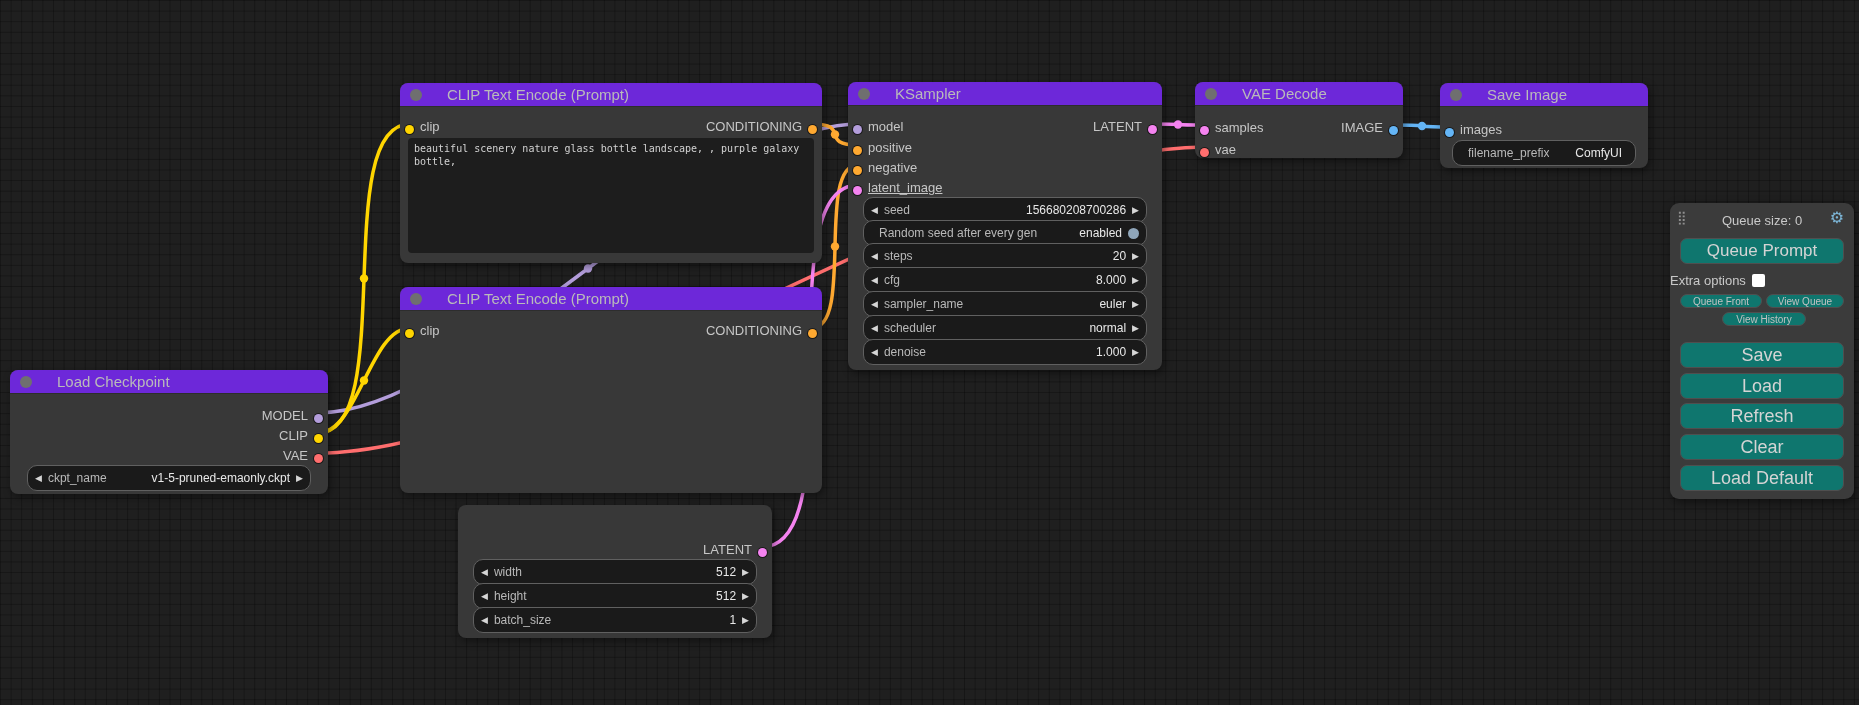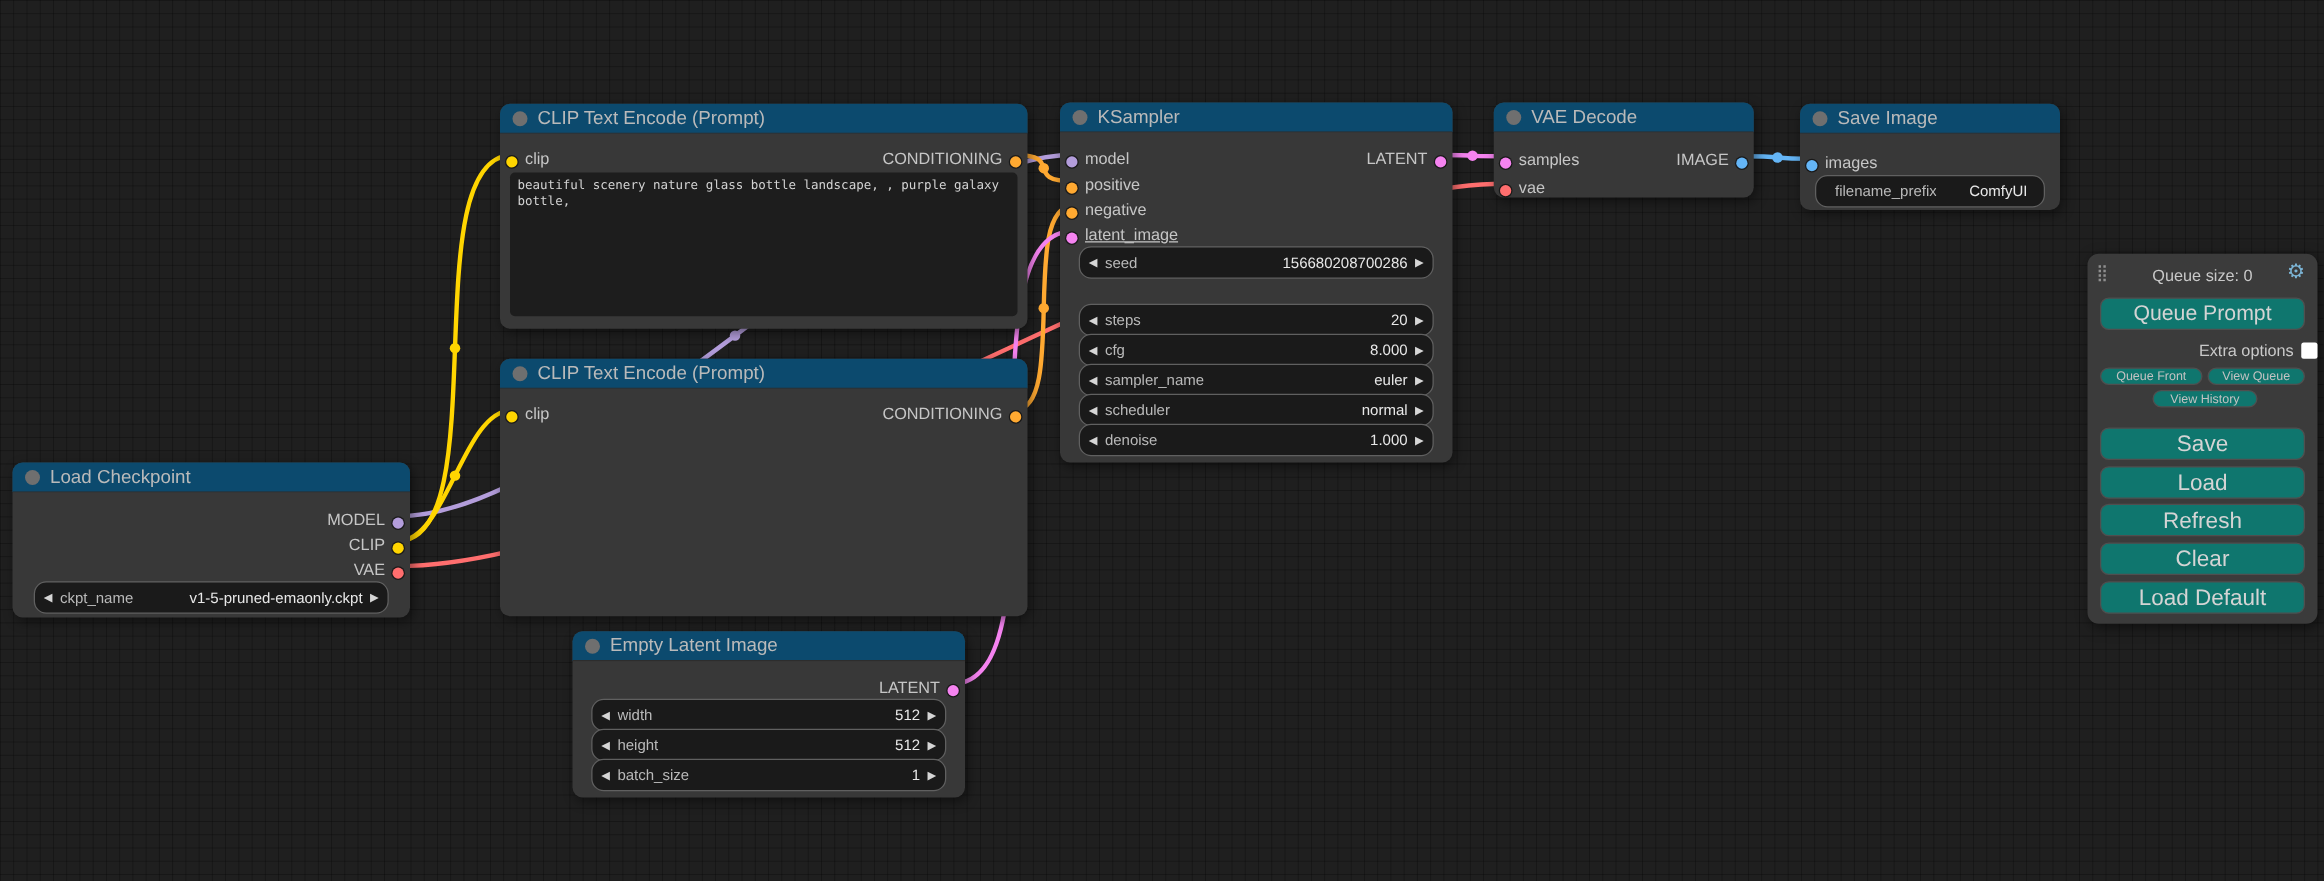--- a/index.html
+++ b/index.html
@@ -19,22 +19,22 @@
   }
   #wires { position:absolute; left:0; top:0; z-index:1; }
 
   
   .node {
     position:absolute; z-index:2;
     background:#383838; border-radius:8px;
     box-shadow:2px 3px 9px rgba(0,0,0,0.45);
   }
   .node-title {
-    height:24px; display:flex; align-items:center; gap:8px;
-    padding:0 10px; background:#0c4a6e;
+    height:24px; display:flex; align-items:center; gap:25px;
+    padding:0 10px; background:#6d28d9;
     border-radius:8px 8px 0 0; border-bottom:1px solid #2d2d2d;
   }
   .title-dot { width:12px; height:12px; border-radius:50%; background:#6f6f6f; flex:none; }
   .node-title span.t { color:#bababa; font-size:15px; white-space:nowrap; }
 
   .port-row {
     position:absolute; height:20px; display:flex; align-items:flex-end; gap:6px;
     padding:0 5px; font-size:13px; color:#c6c6c6; white-space:nowrap;
   }
   .port-row.out { flex-direction:row-reverse; right:0; }
@@ -72,21 +72,21 @@
   #queue-panel .gear { position:absolute; right:10px; top:7px; color:#7cb5d6; font-size:16px; line-height:16px; }
   .qbtn {
     position:absolute; left:10px; width:164px; background:#0f766e;
     border:1px solid #4f4f4f; border-radius:7px; color:#d4d4d4;
     display:flex; align-items:center; justify-content:center; white-space:nowrap;
   }
   .qbtn.big { height:26px; font-size:18px; }
   .qbtn.prompt { top:35px; height:26px; font-size:17px; }
   .qbtn.small { height:14px; font-size:10px; border-radius:8px; color:#c2c2c2; }
   .extra-row { position:absolute; top:70px; left:0; right:0; display:flex;
-               align-items:center; justify-content:flex-end; gap:6px;
+               align-items:center; justify-content:flex-start; gap:6px;
                color:#c9c9c9; font-size:13px; }
   .checkbox { width:13px; height:13px; background:#ffffff; border-radius:2px; }
 </style>
 </head>
 <body>
 
 <div id="canvas">
   <svg id="wires" width="1859" height="705">
       <path d="M 318 413 C 471.11780595345533 413, 704.8821940465447 124, 858 124" fill="none" stroke="#B39DDB" stroke-width="3.5"></path>
       <circle cx="588" cy="268.5" r="4.2" fill="#B39DDB"></circle>
@@ -189,20 +189,25 @@
       <span class="port-dot" style="background: rgb(245, 131, 240);"></span>
       <span>latent_image</span>
     </div>
 
     <div class="widget" style="left:15px; top:115px; width:284px;">
       <span class="arr">◀</span>
       <span class="wl">seed</span>
       <span class="wv">156680208700286</span>
       <span class="arr">▶</span>
     </div>
+    <div class="widget" style="left:15px; top:138px; width:284px;">
+      <span class="wl centerpad">Random seed after every gen</span>
+      <span class="wv">enabled</span>
+      <span class="toggle"></span>
+    </div>
     <div class="widget" style="left:15px; top:161px; width:284px;">
       <span class="arr">◀</span>
       <span class="wl">steps</span>
       <span class="wv">20</span>
       <span class="arr">▶</span>
     </div>
     <div class="widget" style="left:15px; top:185px; width:284px;">
       <span class="arr">◀</span>
       <span class="wl">cfg</span>
       <span class="wv">8.000</span>
@@ -222,24 +227,20 @@
     </div>
     <div class="widget" style="left:15px; top:257px; width:284px;">
       <span class="arr">◀</span>
       <span class="wl">denoise</span>
       <span class="wv">1.000</span>
       <span class="arr">▶</span>
     </div>
   </div>
 
   <div class="node" style="left:458px; top:505px; width:314px; height:133px;">
-    <div class="node-title">
-      <span class="title-dot"></span>
-      <span class="t">Empty Latent Image</span>
-    </div>
     <div class="port-row out" style="top:32px;">
       <span class="port-dot" style="background: rgb(245, 131, 240);"></span>
       <span>LATENT</span>
     </div>
     <div class="widget" style="left:15px; top:54px; width:284px;">
       <span class="arr">◀</span>
       <span class="wl">width</span>
       <span class="wv">512</span>
       <span class="arr">▶</span>
     </div>

